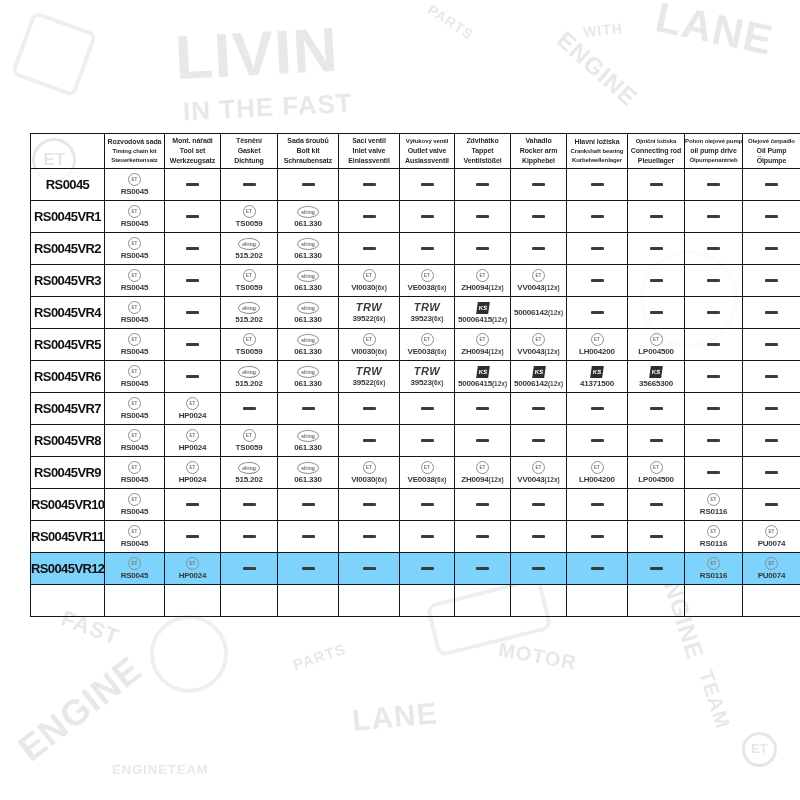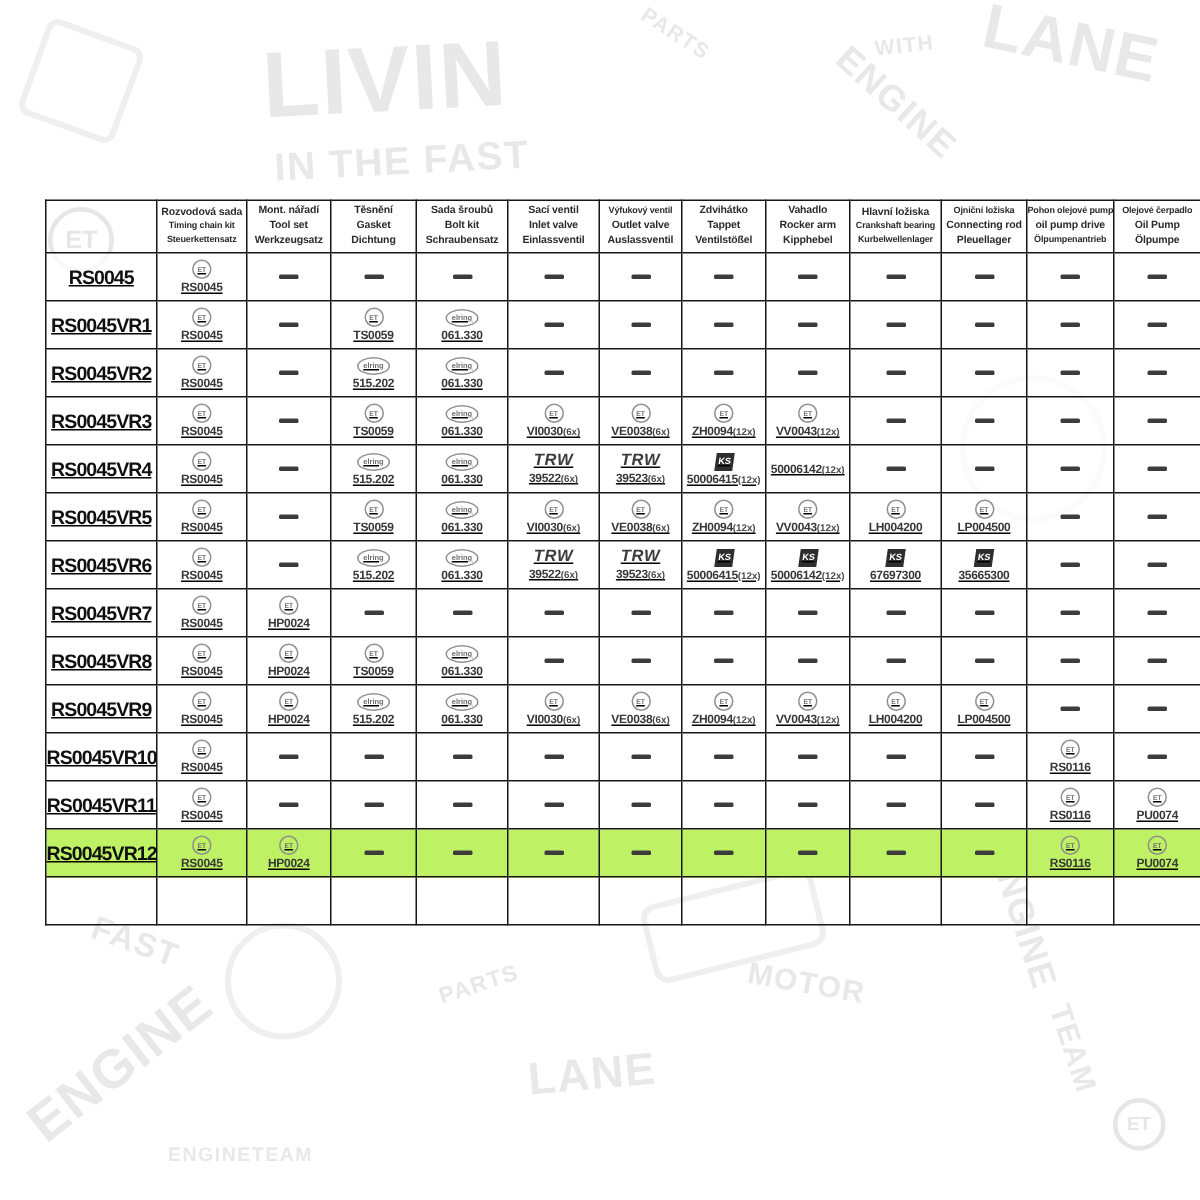--- a/index.html
+++ b/index.html
@@ -15,22 +15,22 @@
             font-weight:bold;display:flex;align-items:center;justify-content:center;}
   .wm-shape{position:absolute;border:4px solid #efefef;border-radius:50%;}
 
   
   #parts-table{position:absolute;left:30px;top:133px;z-index:1;border-collapse:collapse;
                table-layout:fixed;width:757px;}
   #parts-table th,#parts-table td{border:1px solid #161616;padding:0;text-align:center;
                vertical-align:middle;}
   #parts-table thead th{height:34px;background:rgba(255,255,255,0.72);}
   #parts-table tbody td{height:31px;}
-  #parts-table tbody tr{background:rgba(255,255,255,0.72);text-decoration:underline;}
-  #parts-table tbody tr.hl{background:#bef264;}
+  #parts-table tbody tr{background:rgba(255,255,255,0.72);}
+  #parts-table tbody tr.hl{background:#7dd3fc;}
   th.corner{border-top:none;border-left:none;background:transparent !important;}
   td.rowlabel{border-left:none;font-weight:bold;font-size:13px;letter-spacing:-0.6px;
               color:#101010;white-space:nowrap;}
   .hline{display:block;font-size:7px;line-height:10px;color:#2b2b2b;letter-spacing:-0.1px;
          white-space:nowrap;overflow:hidden;}
   .hline.tiny{font-size:6px;line-height:9px;}
   .cellbox{display:flex;flex-direction:column;align-items:center;justify-content:center;gap:1px;}
   .partline{display:flex;align-items:baseline;justify-content:center;white-space:nowrap;}
   .part{font-weight:bold;font-size:8px;color:#383838;letter-spacing:-0.2px;}
   .qty{font-weight:bold;font-size:6.5px;color:#4a4a4a;}
@@ -601,21 +601,21 @@
               <div class="partline">
                 <span class="part">50006142</span>
                 <span class="qty">(12x)</span>
               </div>
             </div>
           </td>
           <td>
             <div class="cellbox">
               <span class="logo-ks">KS</span>
               <div class="partline">
-                <span class="part">67697300</span>
+                <span class="part">41371500</span>
               </div>
             </div>
           </td>
           <td>
             <div class="cellbox">
               <span class="logo-ks">KS</span>
               <div class="partline">
                 <span class="part">35665300</span>
               </div>
             </div>

